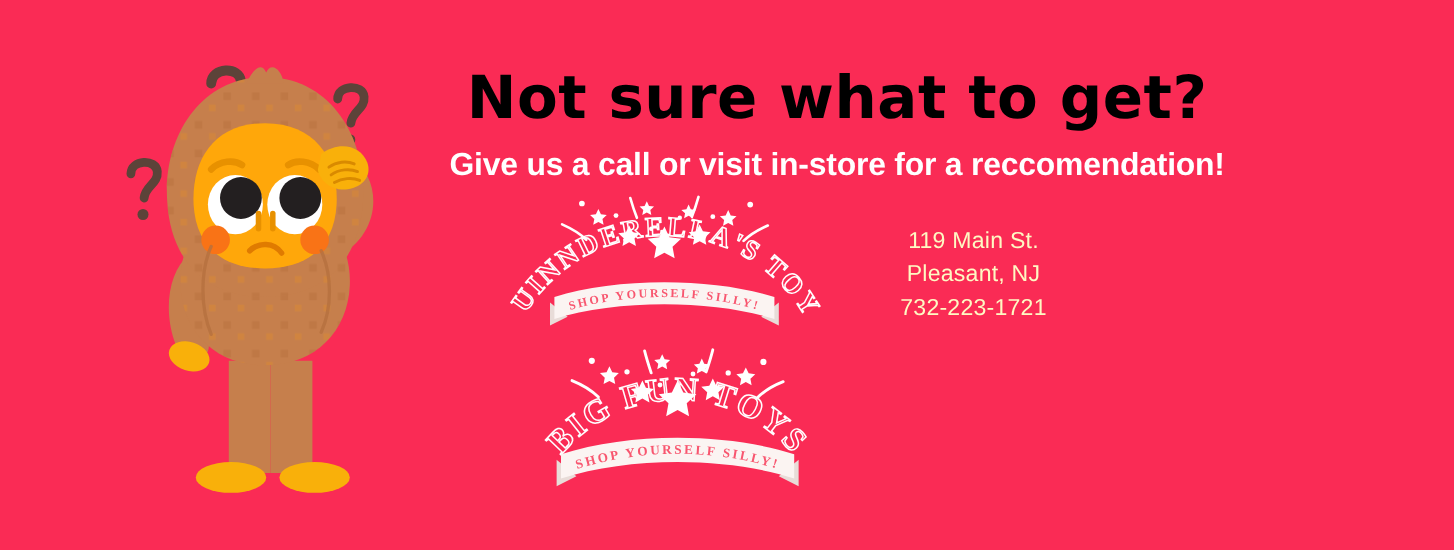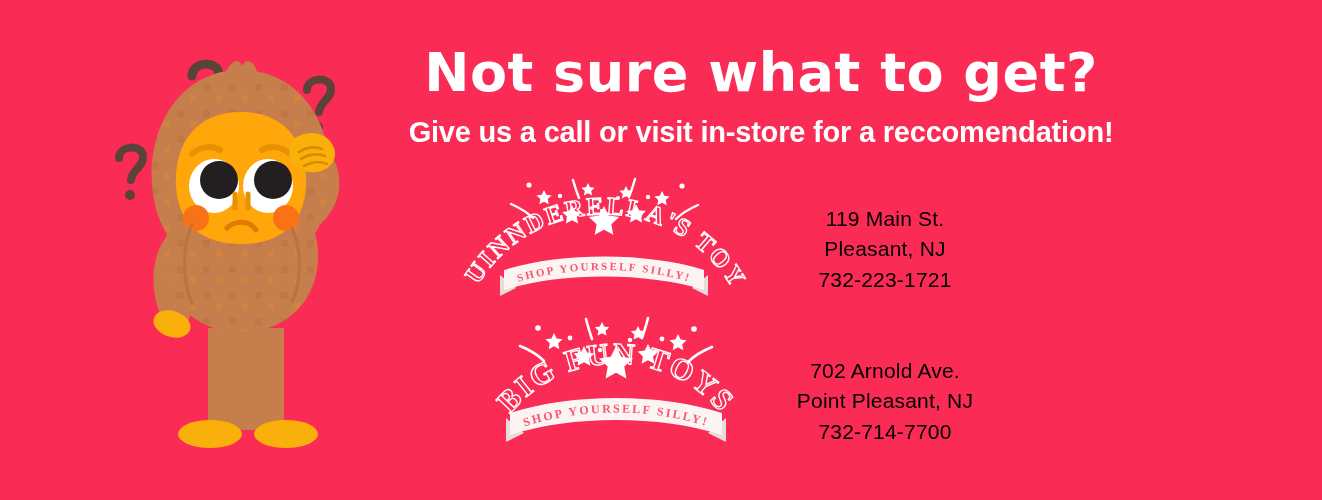--- a/index.html
+++ b/index.html
@@ -33,22 +33,22 @@
 
   
   .copy {
     position: absolute;
     left: 400px;
     top: 44px;
     width: 722px;
     text-align: center;
   }
   .headline {
-    margin: 0;
-    color: #ffffff;
+    margin: 16px;
+    color: #000000;
     font-family: "DejaVu Sans", sans-serif;
     font-size: 54px;
     font-weight: bold;
     letter-spacing: 0.5px;
     line-height: 1.08;
     white-space: nowrap;
   }
   .subheadline {
     margin: 14px 0 17px 0;
     color: #ffffff;
@@ -87,21 +87,21 @@
     height: 126px;
   }
   .logo svg { display: block; width: 100%; height: 100%; overflow: visible; }
 
   .address {
     position: absolute;
     left: 300px;
     top: 26px;
     width: 230px;
     text-align: center;
-    color: #000000;
+    color: #fef9c3;
     font-family: "Liberation Sans", sans-serif;
     font-size: 21px;
     line-height: 1.45;
     letter-spacing: 0.2px;
   }
   .store-row.second .address {
     left: 290px;
     top: 48px;
     width: 250px;
   }
@@ -311,21 +311,16 @@
           </g>
           <defs>
             <path id="ribarc2" d="M34 110 C92 92 156 92 214 110"></path>
           </defs>
           <text class="ribbon-text" font-size="12">
             <textPath href="#ribarc2" startOffset="50%" text-anchor="middle">SHOP YOURSELF SILLY!</textPath>
           </text>
         </svg>
       </div>
 
-      <div class="address">
-        <div>702 Arnold Ave.</div>
-        <div>Point Pleasant, NJ</div>
-        <div>732-714-7700</div>
-      </div>
     </div>
 
   </div>
 </div>
 
 </body></html>

